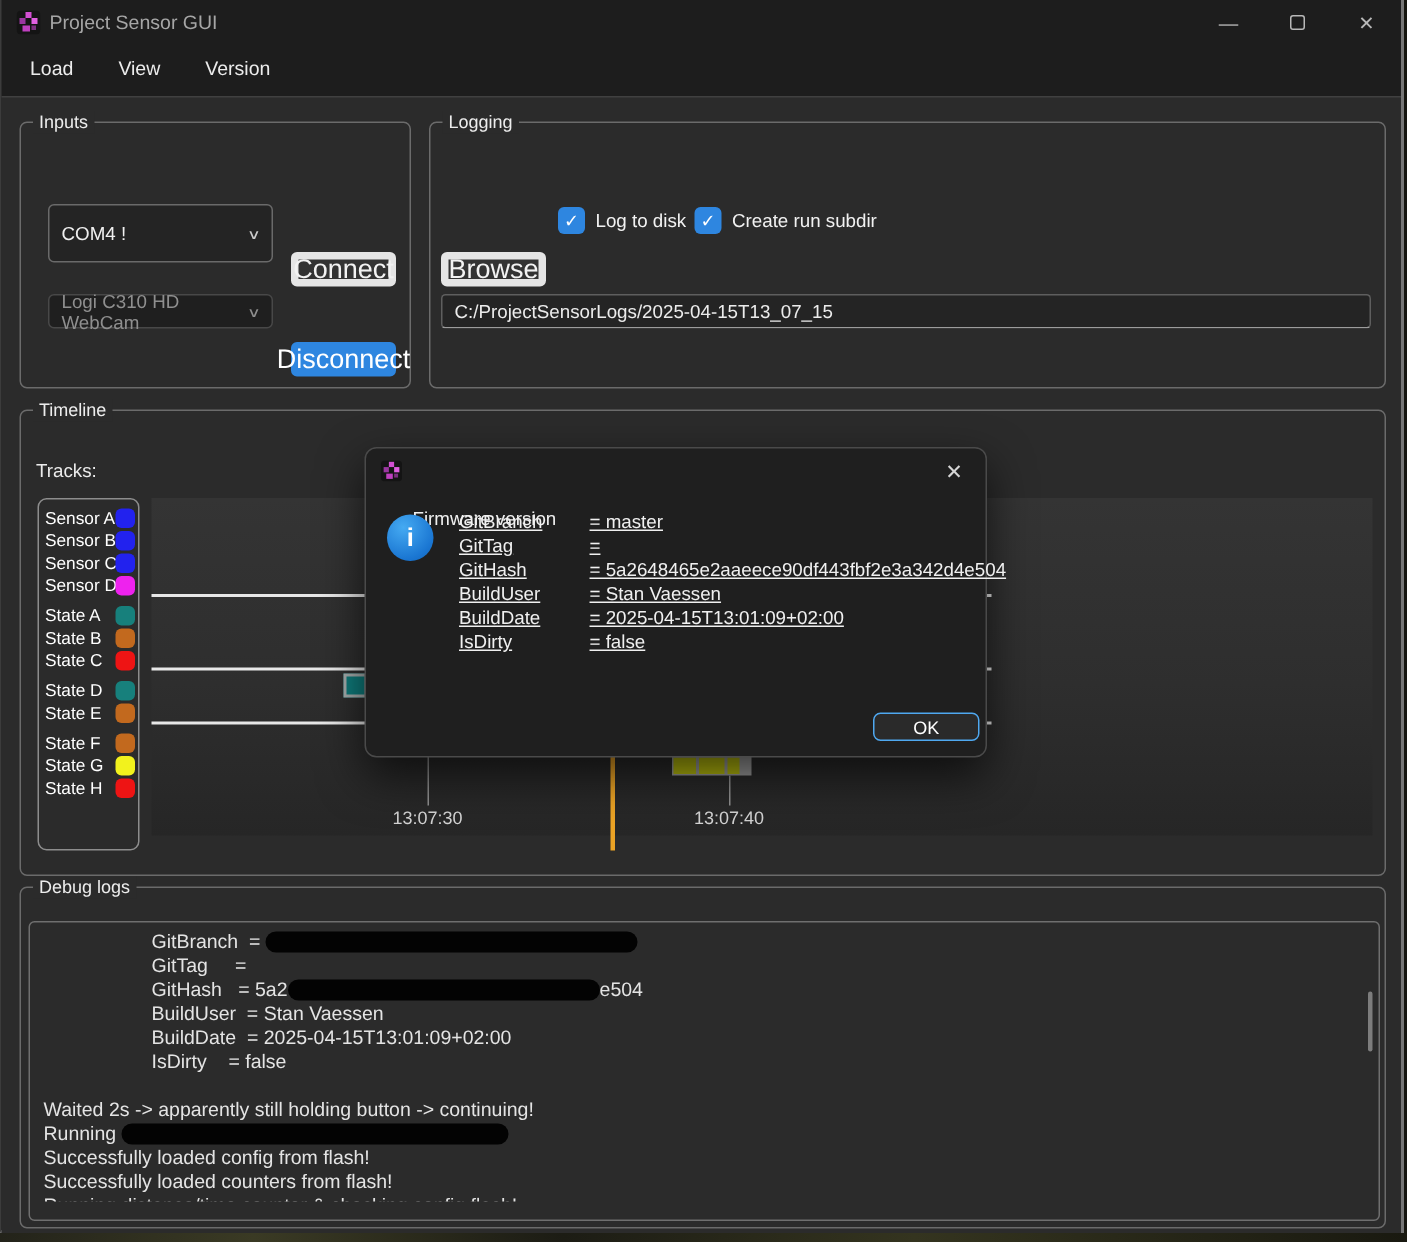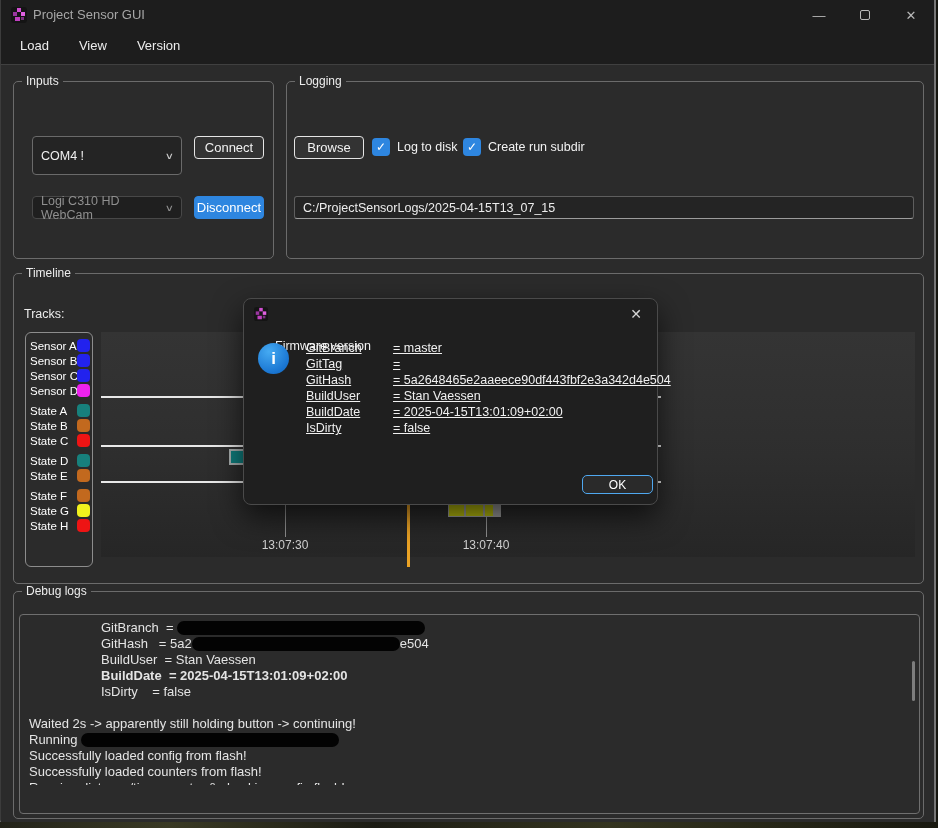--- a/index.html
+++ b/index.html
@@ -29,22 +29,22 @@
 
   
   .content { position:absolute; left:0; top:64px; width:100%; height:758px;
     background:#2b2b2b; border-top:1px solid #404040; }
 
   .group { position:absolute; border:1px solid #6b6b6b; border-radius:5px; }
   .glabel { position:absolute; top:-8px; left:8px; background:#2b2b2b; padding:0 4px;
     font-size:12px; color:#ededed; line-height:15px; }
 
   .btn { position:absolute; display:flex; align-items:center; justify-content:center;
-    background:#333333; border:1px solid #e5e5e5; border-radius:4px;
-    color:#f2f2f2; font-size:13px; }
+    background:#333333; border:5px solid #e5e5e5; border-radius:4px;
+    color:#f2f2f2; font-size:18px;margin-top:32px; }
   .btn.blue { background:#2e86e0; border-color:#2e86e0; color:#ffffff; }
 
   .combo { position:absolute; display:flex; align-items:center; justify-content:space-between;
     padding:0 8px; background:#242424; border:1px solid #6a6a6a; border-radius:4px;
     color:#f0f0f0; font-size:12.5px; }
   .combo .chev { font-size:9px; color:#cccccc; transform:scaleX(1.4); }
   .combo.disabled { background:#1f1f1f; border-color:#484848; color:#8f8f8f; }
   .combo.disabled .chev { color:#8f8f8f; }
 
   .cb { position:absolute; display:flex; align-items:center; gap:7px; font-size:12.5px; color:#f2f2f2; }
@@ -245,23 +245,24 @@
 
         <div class="cursor"></div>
       </div>
     </div>
 
     <div class="group" style="left:12px; top:526px; width:911px; height:228px;">
       <span class="glabel">Debug logs</span>
       <div class="dbgtext" id="dbgtext">
         <div class="scroll-thumb"></div>
           <div class="dline" style="padding-left: 72px;">GitBranch  = <span class="redact" style="width: 248px;"></span></div>
+          <div class="dline" style="padding-left: 72px;">GitTag     =</div>
           <div class="dline" style="padding-left: 72px;">GitHash   = 5a2<span class="redact" style="width: 208px;"></span>e504</div>
           <div class="dline" style="padding-left: 72px;">BuildUser  = Stan Vaessen</div>
-          <div class="dline" style="padding-left: 72px; font-weight: bold;">BuildDate  = 2025-04-15T13:01:09+02:00</div>
+          <div class="dline" style="padding-left: 72px;">BuildDate  = 2025-04-15T13:01:09+02:00</div>
           <div class="dline" style="padding-left: 72px;">IsDirty    = false</div>
           <div class="dline"></div>
           <div class="dline">Waited 2s -&gt; apparently still holding button -&gt; continuing!</div>
           <div class="dline">Running <span class="redact" style="width: 258px;"></span></div>
           <div class="dline">Successfully loaded config from flash!</div>
           <div class="dline">Successfully loaded counters from flash!</div>
           <div class="dline clipped-line">Running distance/time counter &amp; checking config flash!</div>
         </div>
     </div>
 

